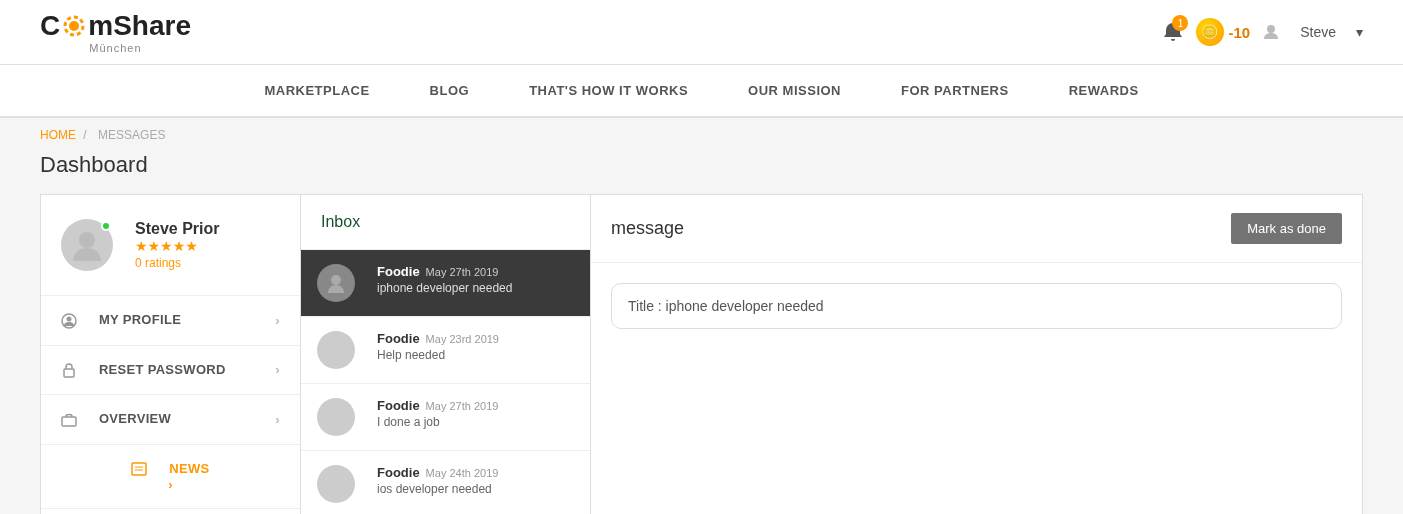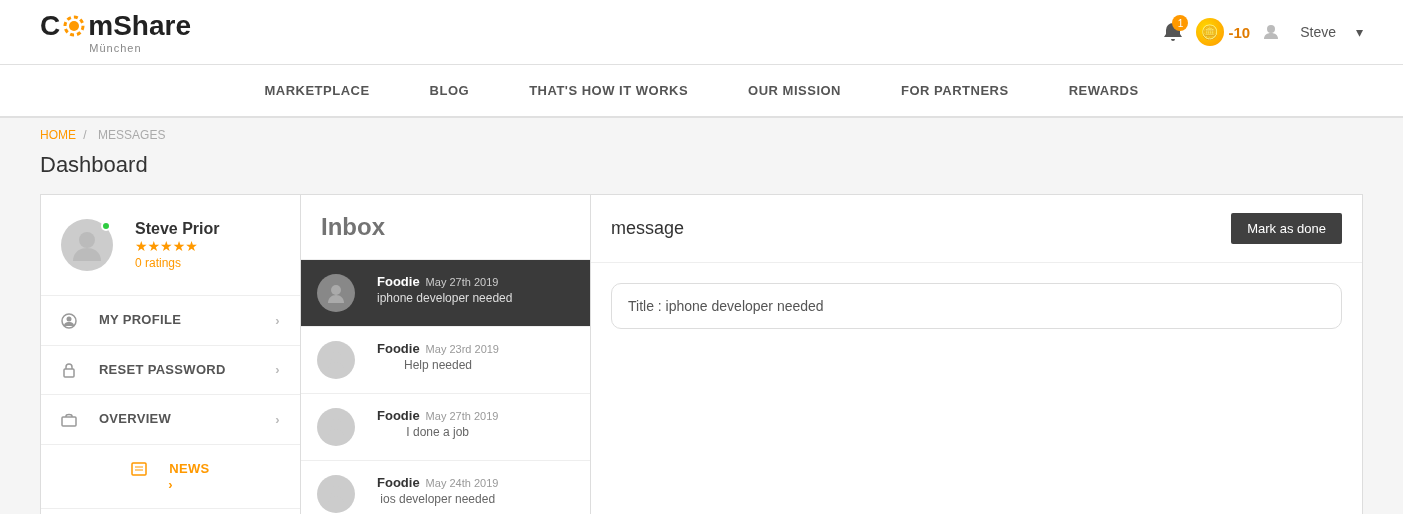--- a/index.html
+++ b/index.html
@@ -193,23 +193,23 @@
     .sidebar-nav-item.news-item .icon-left { color: #f90; }
 
     
     .inbox-panel {
       width: 290px;
       border-right: 1px solid #ddd;
       flex-shrink: 0;
     }
     .inbox-header {
       padding: 18px 20px;
-      font-size: 24px;
-      color: #737373;
-      font-weight: bold;
+      font-size: 16px;
+      color: #14532d;
+      font-weight: normal;
       border-bottom: 1px solid #eee;
     }
     .message-item {
       display: flex;
       align-items: flex-start;
       gap: 22px;
       padding: 14px 16px;
       border-bottom: 1px solid #eee;
       cursor: pointer;
     }
@@ -233,40 +233,40 @@
       font-size: 18px;
     }
     .message-item.active .msg-avatar {
       background: #888;
       color: #ddd;
     }
     .msg-content {}
     .msg-top { display: flex; align-items: baseline; gap: 6px; }
     .msg-sender { font-weight: bold; font-size: 13px; color: #333; }
     .msg-time { font-size: 11px; color: #999; }
-    .msg-preview { font-size: 12px; color: #666; margin-top: 2px; text-align: center; }
+    .msg-preview { font-size: 12px; color: #666; margin-top: 2px; }
 
     
     .message-panel {
       flex: 1;
       display: flex;
       flex-direction: column;
     }
     .message-header {
       padding: 18px 20px;
       font-size: 18px;
       color: #333;
       font-weight: normal;
       border-bottom: 1px solid #eee;
       display: flex;
       align-items: center;
       justify-content: space-between;
     }
     .mark-done-btn {
-      background: #404040;
+      background: #737373;
       color: #fff;
       border: none;
       padding: 8px 16px;
       font-size: 13px;
       cursor: pointer;
       border-radius: 2px;
     }
     .message-title-box {
       margin: 20px;
       border: 1px solid #ddd;

